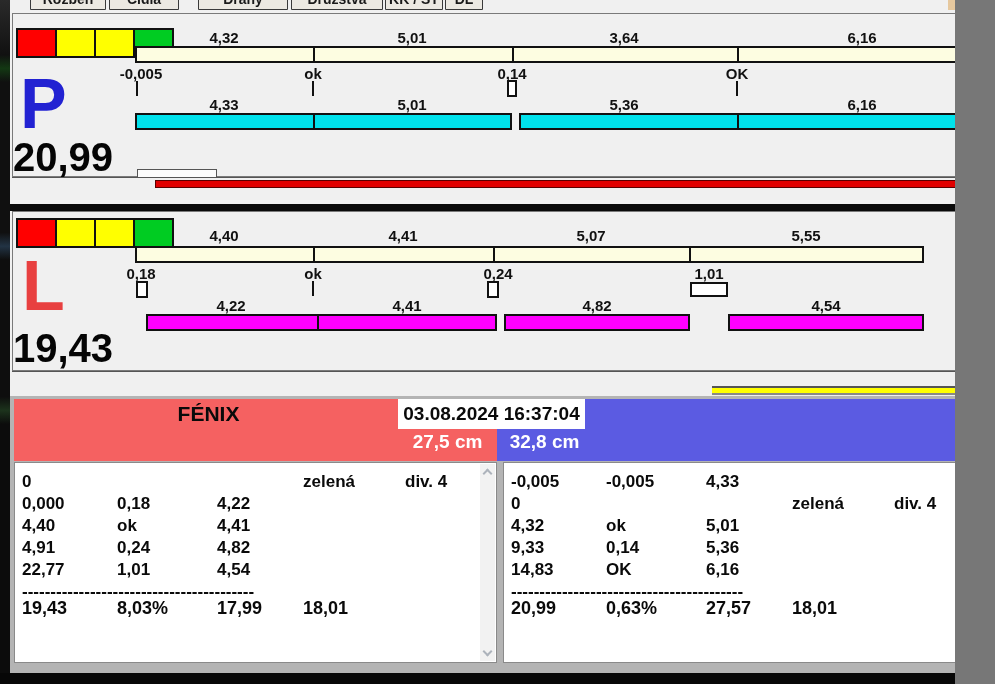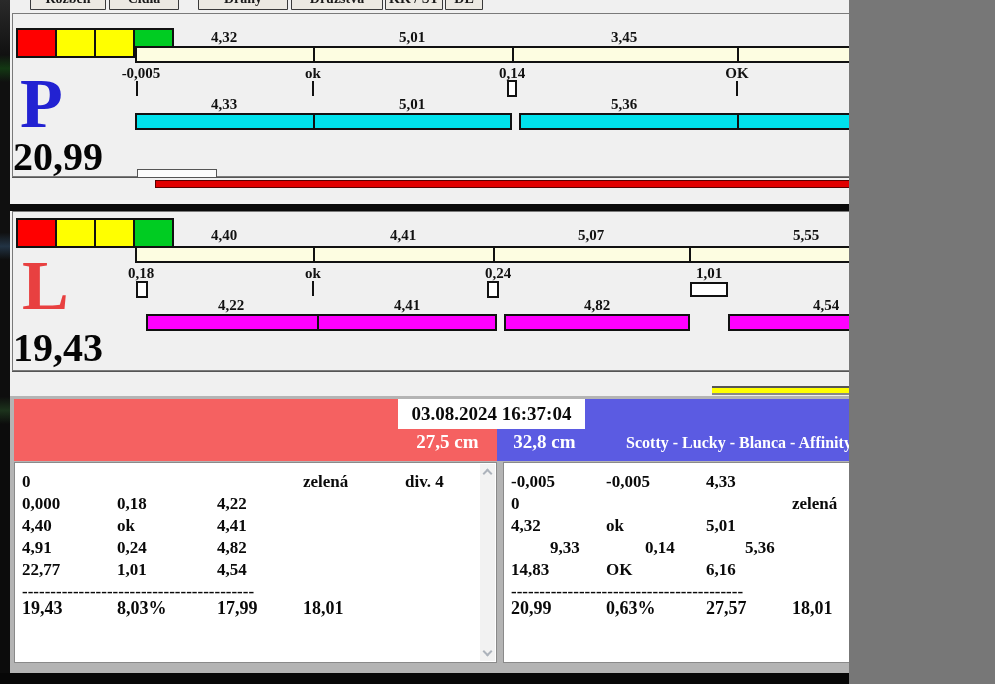--- a/index.html
+++ b/index.html
@@ -1,18 +1,18 @@
 <!DOCTYPE html>
 <html><head>
 <meta charset="utf-8">
 <style>
   * { margin:0; padding:0; box-sizing:border-box; }
   html,body { background:#777; }
-  #root { position:relative; width:849px; height:684px; background:#f0f0f0;
-          font-family:Liberation Serif, serif; font-weight:bold; overflow:hidden; color:#0a0a0a; }
+  #root { position:relative; width:955px; height:684px; background:#f0f0f0;
+          font-family:Liberation Sans, sans-serif; font-weight:bold; overflow:hidden; color:#0a0a0a; }
   .abs { position:absolute; }
   .sidestrip { left:0; top:0; width:10px; height:684px;
     background:linear-gradient(180deg,#2a2a2a 0%,#111 8%,#133813 10%,#101010 12%,#101010 34%,#234 36%,#0e0e0e 38%,#0e0e0e 58%,#1c331c 60%,#0c0c0c 62%,#0c0c0c 100%); }
   .tabclip { left:10px; top:0; width:938px; height:10px; overflow:hidden; background:#f0f0f0; }
   .tab { position:absolute; top:-12px; height:22px; background:#ece9e2; border:1px solid #3a3a3a;
          border-radius:3px 3px 0 0; font-size:14px; line-height:20px; text-align:center; color:#1a1a1a; }
   .tanblock { left:948px; top:0; width:38px; height:10px; background:#e6c89e; }
   .rborder { left:986px; top:10px; width:9px; height:674px; background:#070707; z-index:2; }
   .bborder { left:0; top:673px; width:995px; height:11px; background:#070707; z-index:3; }
   .frame { border:1px solid #7a7a7a; border-right:none; background:transparent; }
@@ -76,21 +76,21 @@
 
   <div class="abs sqbox" style="left:16px;top:28px;">
     <div class="sq red"></div>
     <div class="sq yel"></div>
     <div class="sq yel"></div>
     <div class="sq grn"></div>
   </div>
 
   <span class="lbl" style="left:164px;top:29px;">4,32</span>
   <span class="lbl" style="left:352px;top:29px;">5,01</span>
-  <span class="lbl" style="left:564px;top:29px;">3,45</span>
+  <span class="lbl" style="left:564px;top:29px;">3,64</span>
   <span class="lbl" style="left:802px;top:29px;">6,16</span>
 
   <div class="bar cream" style="left:135px;top:46px;width:853px;">
     <div class="bdv" style="left:176px;"></div>
     <div class="bdv" style="left:375px;"></div>
     <div class="bdv" style="left:600px;"></div>
   </div>
 
   <span class="lbl" style="left:81px;top:65px;">-0,005</span>
   <span class="lbl" style="left:253px;top:65px;">ok</span>
@@ -166,23 +166,23 @@
 
   <div class="bigletter" style="left:22px;top:258px;color:#e84040;">L</div>
   <div class="total" style="left:13px;top:329px;">19,43</div>
 
   <div class="hline" style="left:12px;top:371px;width:974px;"></div>
   <div class="ybar" style="left:712px;top:386px;width:283px;height:9px;"></div>
 
   <div class="abs bottomarea"></div>
 
   <div class="hdr redteam" style="left:14px;top:399px;width:483px;"></div>
+  <span class="hdr-title" style="left:14px;top:402px;width:389px;">FÉNIX</span>
 
   <div class="hdr blueteam" style="left:497px;top:399px;width:484px;"></div>
-  <span class="hdr-dogs" style="left:497px;top:434px;width:484px;">Scotty - Lucky - Blanca - Affinity</span>
 
   <div class="dtbox">03.08.2024 16:37:04</div>
   <span class="cm" style="left:398px;top:431px;width:99px;">27,5 cm</span>
   <span class="cm" style="left:497px;top:431px;width:95px;">32,8 cm</span>
 
   <div class="tbl" style="left:14px;top:462px;width:483px;height:201px;">
     <div class="trow" style="top:8px;">
       <span class="c0">0</span>
       <span class="c1"></span>
       <span class="c2"></span>
@@ -235,21 +235,21 @@
       <span class="c1"></span>
       <span class="c2"></span>
       <span class="c3">zelená</span>
       <span class="c4">div. 4</span>
     </div>
     <div class="trow" style="top:52px;">
       <span class="c0">4,32</span>
       <span class="c1">ok</span>
       <span class="c2">5,01</span>
     </div>
-    <div class="trow" style="top:74px;margin-left:39px;">
+    <div class="trow" style="top:74px;">
       <span class="c0">9,33</span>
       <span class="c1">0,14</span>
       <span class="c2">5,36</span>
     </div>
     <div class="trow" style="top:96px;">
       <span class="c0">14,83</span>
       <span class="c1">OK</span>
       <span class="c2">6,16</span>
     </div>
     <div class="trow dashrow" style="top:118px;">

